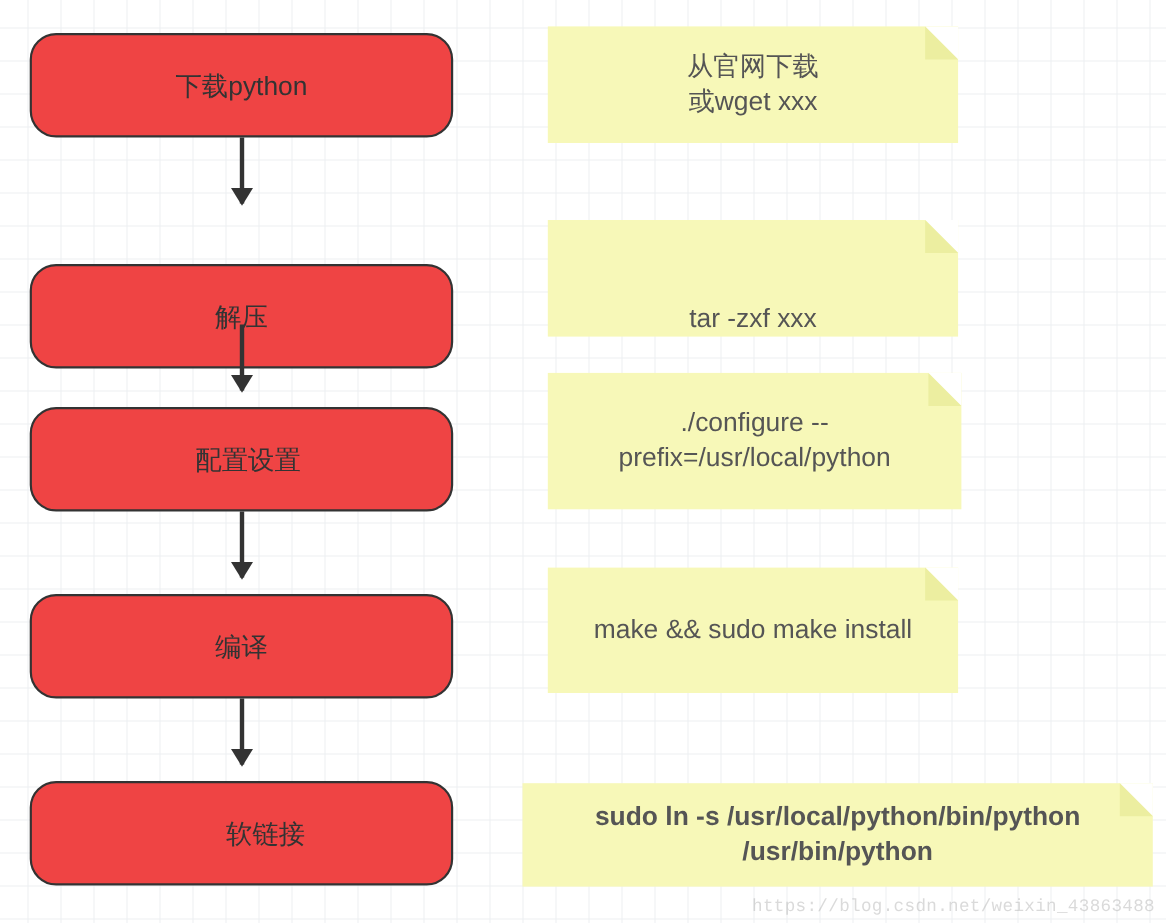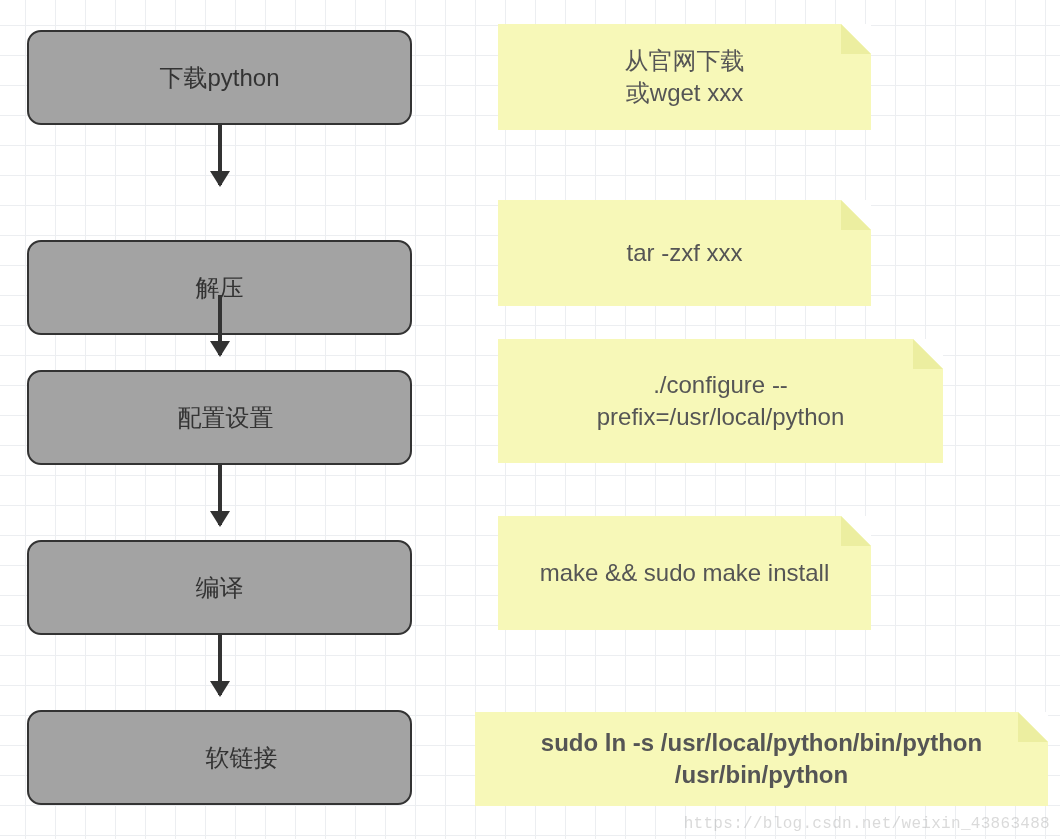--- a/index.html
+++ b/index.html
@@ -15,22 +15,22 @@
       linear-gradient(90deg, #eceef1 1px, transparent 1px);
     background-size: 30px 30px;
     background-position: -5px -5px;
   }
 
   .step-box {
     position: absolute;
     width: 385px;
     height: 95px;
     border: 2px solid #333;
-    border-radius: 14px;
-    background: #a3a3a3;
+    border-radius: 24px;
+    background: #ef4444;
     display: flex;
     align-items: center;
     justify-content: center;
     font-size: 24px;
     color: #333;
     text-align: center;
   }
 
   .note-box {
     position: absolute;
@@ -127,25 +127,25 @@
 <div class="arrow" style="top:125px; height:60px;"></div>
 <div class="arrow" style="top:295px; height:60px;"></div>
 <div class="arrow" style="top:465px; height:60px;"></div>
 <div class="arrow" style="top:635px; height:60px;"></div>
 
 <div class="note-box" style="left:498px; top:24px; width:373px; height:106px;">
   <span class="note-text">从官网下载
 或wget xxx</span>
 </div>
 
-<div class="note-box" style="left:498px; top:200px; width:373px; height:106px;">
+<div class="note-box" style="left:498px; top:200px; width:373px; height:106px;align-items:flex-end;">
   <span class="note-text">tar -zxf xxx</span>
 </div>
 
-<div class="note-box" style="left:498px; top:339px; width:445px; height:124px;">
+<div class="note-box" style="left:498px; top:339px; width:376px; height:124px;">
   <span class="note-text">./configure --
 prefix=/usr/local/python</span>
 </div>
 
 <div class="note-box" style="left:498px; top:516px; width:373px; height:114px;">
   <span class="note-text">make &amp;&amp; sudo make install</span>
 </div>
 
 <div class="note-box" style="left:475px; top:712px; width:573px; height:94px;font-weight:bold;">
   <span class="note-text">sudo ln -s /usr/local/python/bin/python

